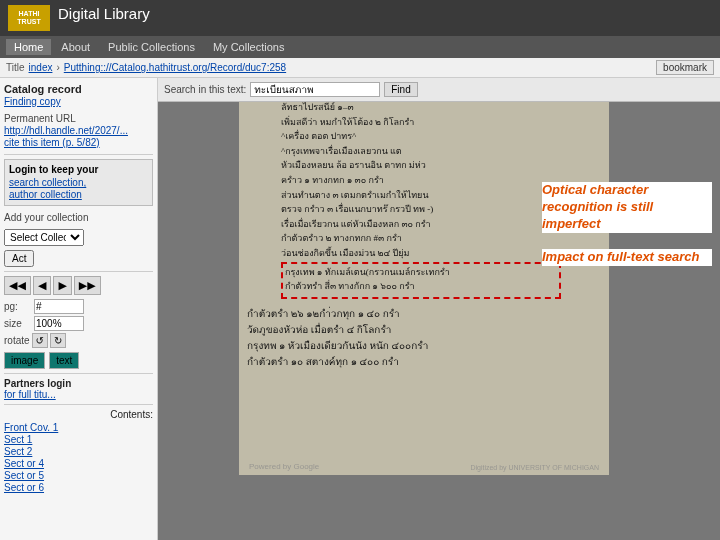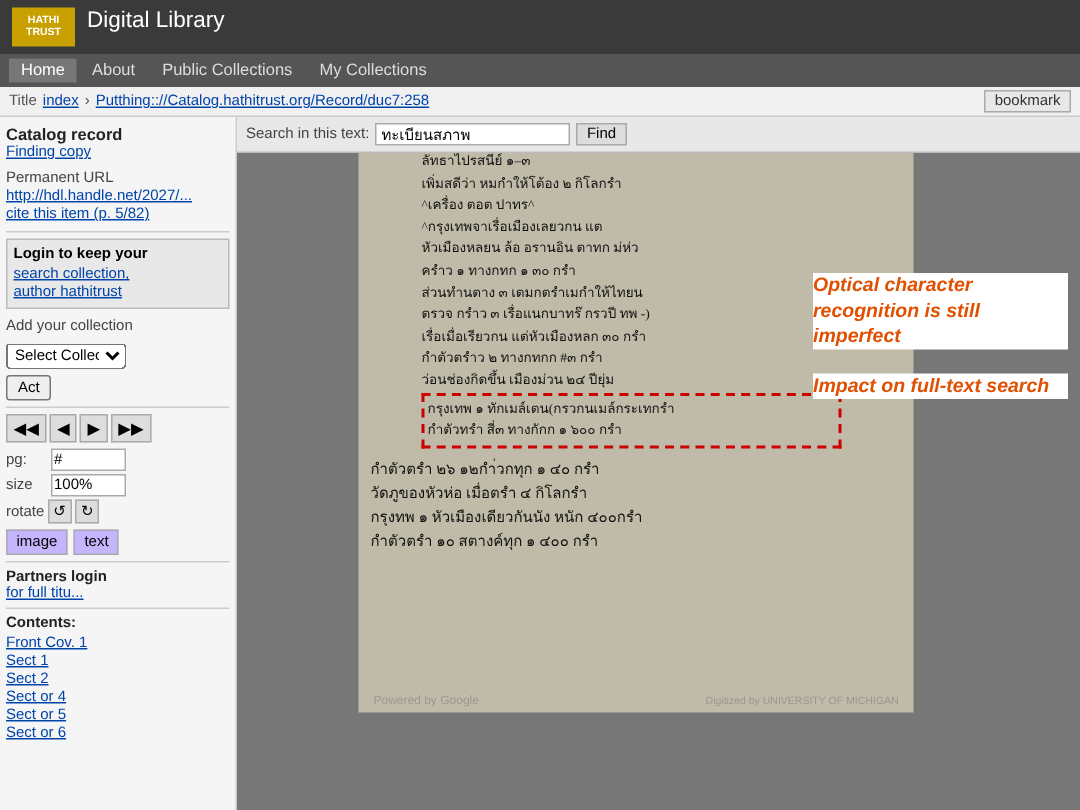--- a/index.html
+++ b/index.html
@@ -50,28 +50,28 @@
     .input-row label { font-size: 10px; color: #444; width: 28px; }
     .input-row input { font-size: 10px; padding: 1px; width: 50px; border: 1px solid #aaa; }
 
     
     .rotate-row { display: flex; align-items: center; gap: 2px; margin-bottom: 4px; }
     .rotate-row label { font-size: 10px; color: #444; text-align: center; }
     .rotate-btn { background: #ddd; border: 1px solid #aaa; padding: 1px 3px; font-size: 10px; cursor: pointer; }
 
     
     .toggle-row { display: flex; gap: 4px; margin-bottom: 4px; }
-    .toggle-btn { background: #c4b5fd; border: 1px solid #aaa; padding: 2px 6px; font-size: 10px; cursor: pointer; }
+    .toggle-btn { background: #0f766e; border: 1px solid #aaa; padding: 2px 6px; font-size: 10px; cursor: pointer; }
 
     .partners-section { font-size: 10px; }
     .partners-title { font-weight: bold; font-size: 10px; color: #222; }
     .partners-link { color: #0044aa; text-decoration: underline; cursor: pointer; display: block; font-size: 10px; }
 
     .contents-section { font-size: 10px; margin-top: 4px; }
-    .contents-title { font-weight: bold; font-size: 10px; color: #222; margin-bottom: 2px; }
+    .contents-title { font-weight: normal; font-size: 10px; color: #222; margin-bottom: 2px; text-align: right; }
     .contents-item { color: #0044aa; text-decoration: underline; cursor: pointer; display: block; font-size: 10px; margin-bottom: 1px; }
 
     
     .content-area { flex: 1; background: #888; overflow: hidden; position: relative; display: flex; flex-direction: column; }
 
     
     .search-bar { background: #e8e8e8; border-bottom: 1px solid #bbb; padding: 3px 6px; display: flex; align-items: center; gap: 4px; height: 24px; }
     .search-bar label { font-size: 10px; color: #444; }
     .search-bar input { font-size: 10px; padding: 1px 3px; width: 130px; border: 1px solid #aaa; }
     .search-bar button { font-size: 10px; padding: 1px 6px; background: #ddd; border: 1px solid #aaa; cursor: pointer; }
@@ -129,21 +129,21 @@
       <span class="sidebar-label">Permanent URL</span>
       <a class="sidebar-value" style="word-break:break-all;">http://hdl.handle.net/2027/...</a>
       <a class="sidebar-link">cite this item (p. 5/82)</a>
     </div>
 
     <hr class="divider">
 
     <div class="login-box">
       <div class="title">Login to keep your</div>
       <span class="sidebar-link">search collection,</span>
-      <span class="sidebar-link">author hathitrust</span>
+      <span class="sidebar-link">author collection</span>
     </div>
 
     <div class="sidebar-section">
       <span class="sidebar-label">Add your collection</span>
     </div>
 
     <div class="selector-row">
       <select>
         <option>Select Collector</option>
       </select>

